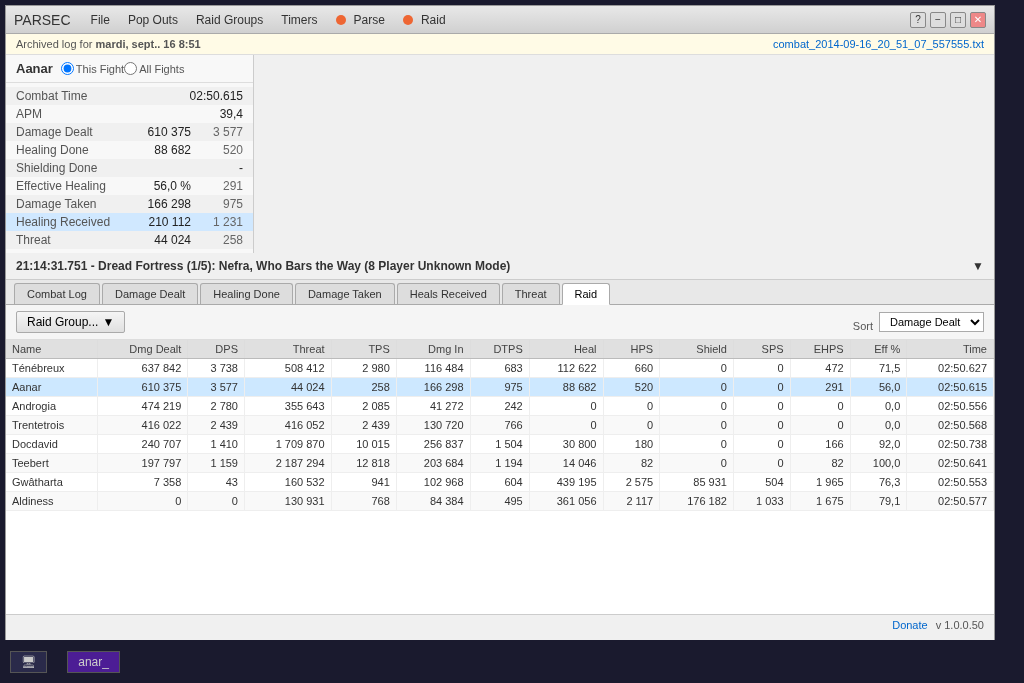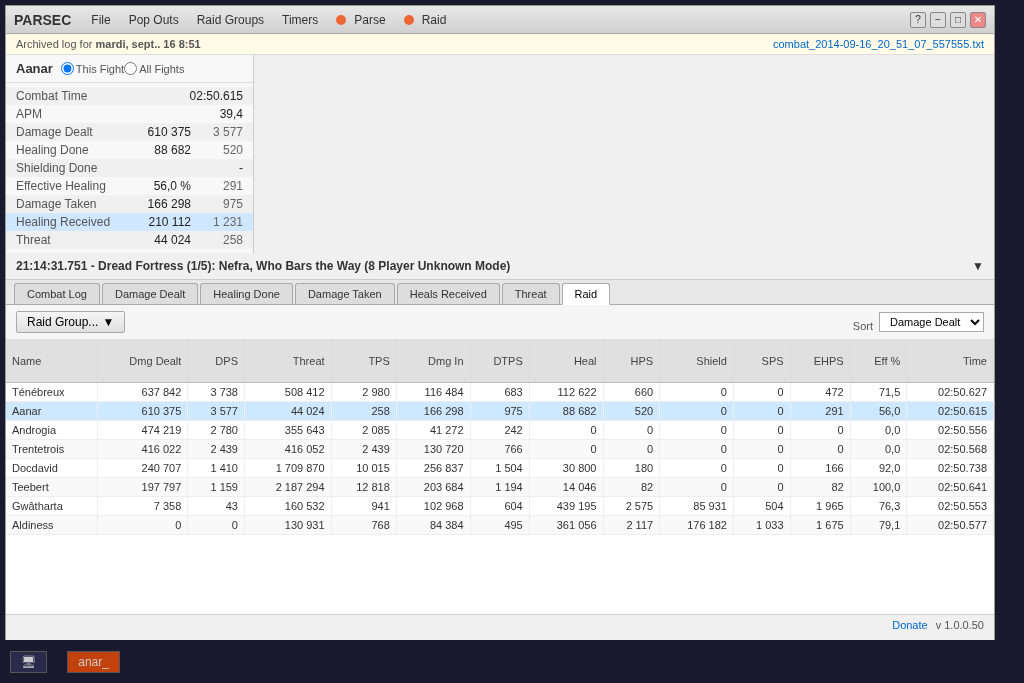--- a/index.html
+++ b/index.html
@@ -27,21 +27,21 @@
     .title-bar {
       background: linear-gradient(to bottom, #e8e8e8, #d0d0d0);
       height: 28px;
       display: flex;
       align-items: center;
       padding: 0 8px;
       border-bottom: 1px solid #aaa;
       user-select: none;
     }
     .title-bar-logo {
-      font-weight: bold;
+      font-weight: normal;
       font-size: 14px;
       color: #333;
       margin-right: 12px;
     }
     .title-bar-menu {
       display: flex;
       gap: 2px;
       flex: 1;
     }
     .menu-item {
@@ -232,21 +232,21 @@
     
     .data-table {
       width: 100%;
       border-collapse: collapse;
       font-size: 11px;
     }
     .data-table thead tr {
       background: #e0e0e0;
     }
     .data-table thead th {
-      padding: 15px 6px;
+      padding: 3px 6px;
       text-align: right;
       border-bottom: 1px solid #bbb;
       border-right: 1px solid #ddd;
       font-weight: normal;
       color: #444;
       white-space: nowrap;
     }
     .data-table thead th:first-child { text-align: left; }
     .data-table tbody tr {
       border-bottom: 1px solid #eee;
@@ -599,16 +599,16 @@
         <span>v 1.0.0.50</span>
       </div>
     </div>
   </div>
 </div>
 
 <div class="bottom-dark">
   <div style="background:#2a2a4a; padding:3px 10px; border:1px solid #555; color:#ccc; font-size:12px; margin-right:20px;">
     <span>🖥</span>
   </div>
-  <div style="color:#ccc; font-size:12px; padding: 3px 10px; background:#c2410c; border:1px solid #555;">
+  <div style="color:#ccc; font-size:12px; padding: 3px 10px; background:#4c1d95; border:1px solid #555;">
     <span>anar_</span>
   </div>
 </div>
 
 </body></html>

